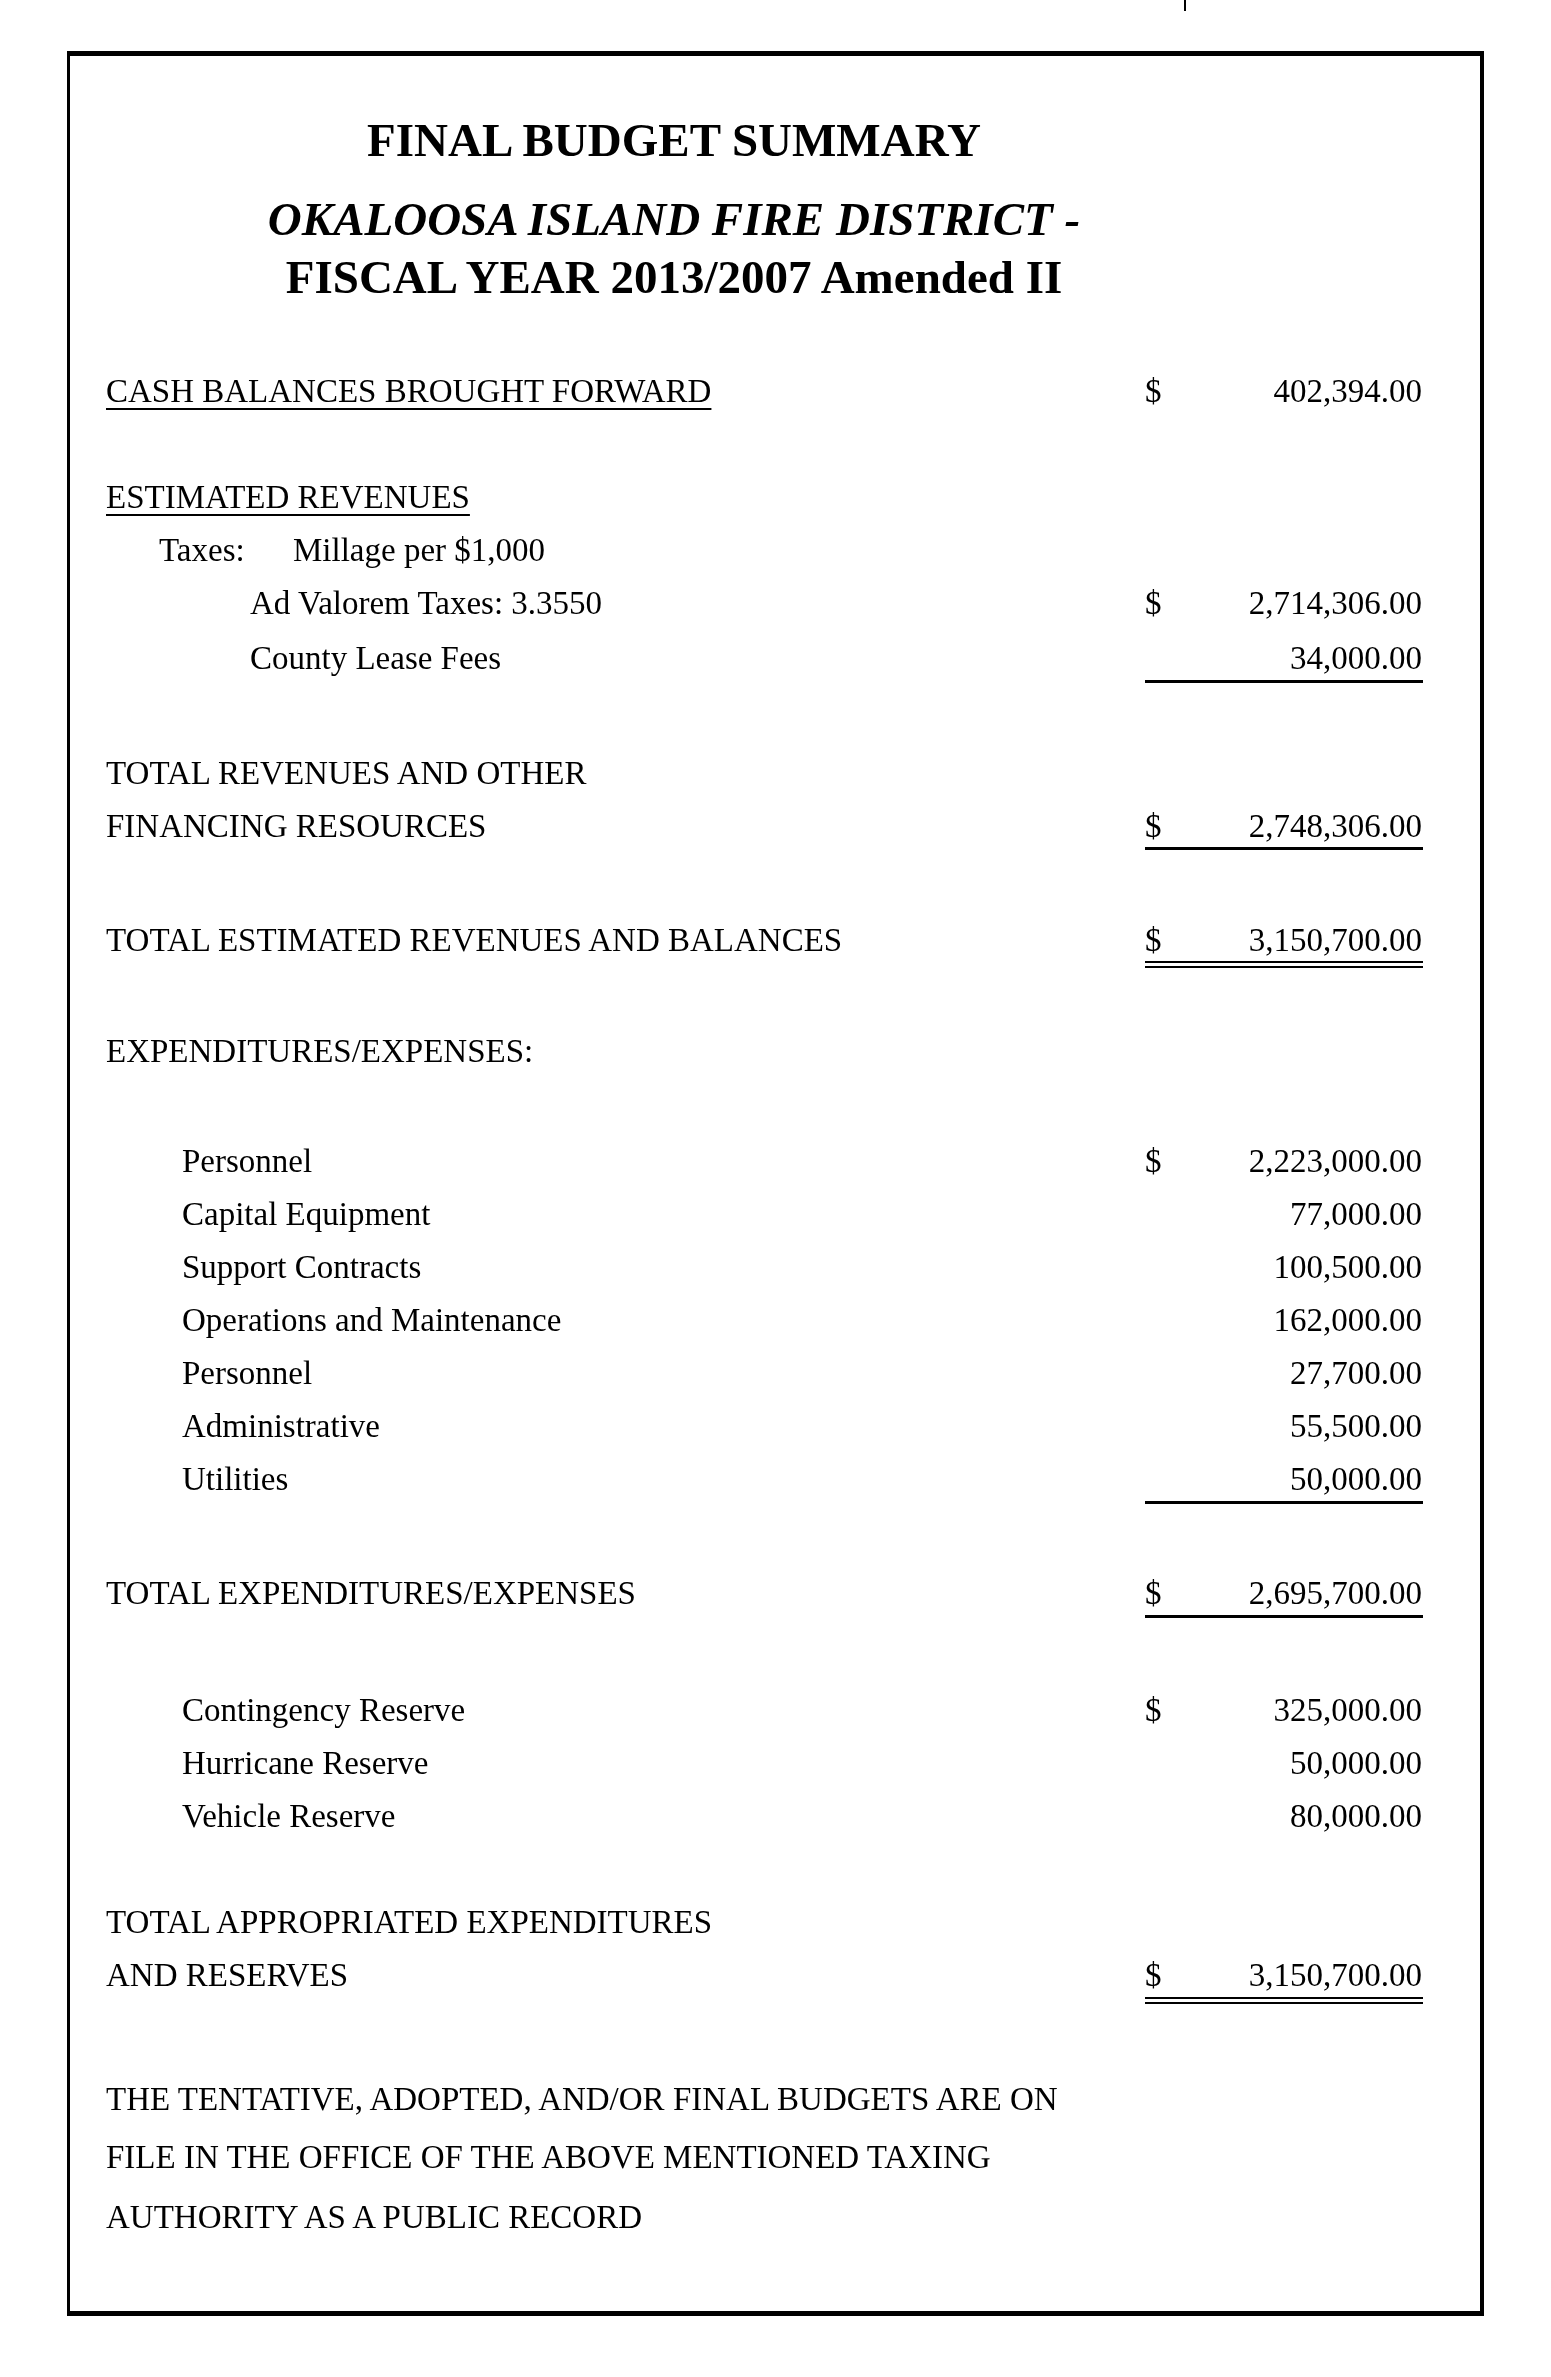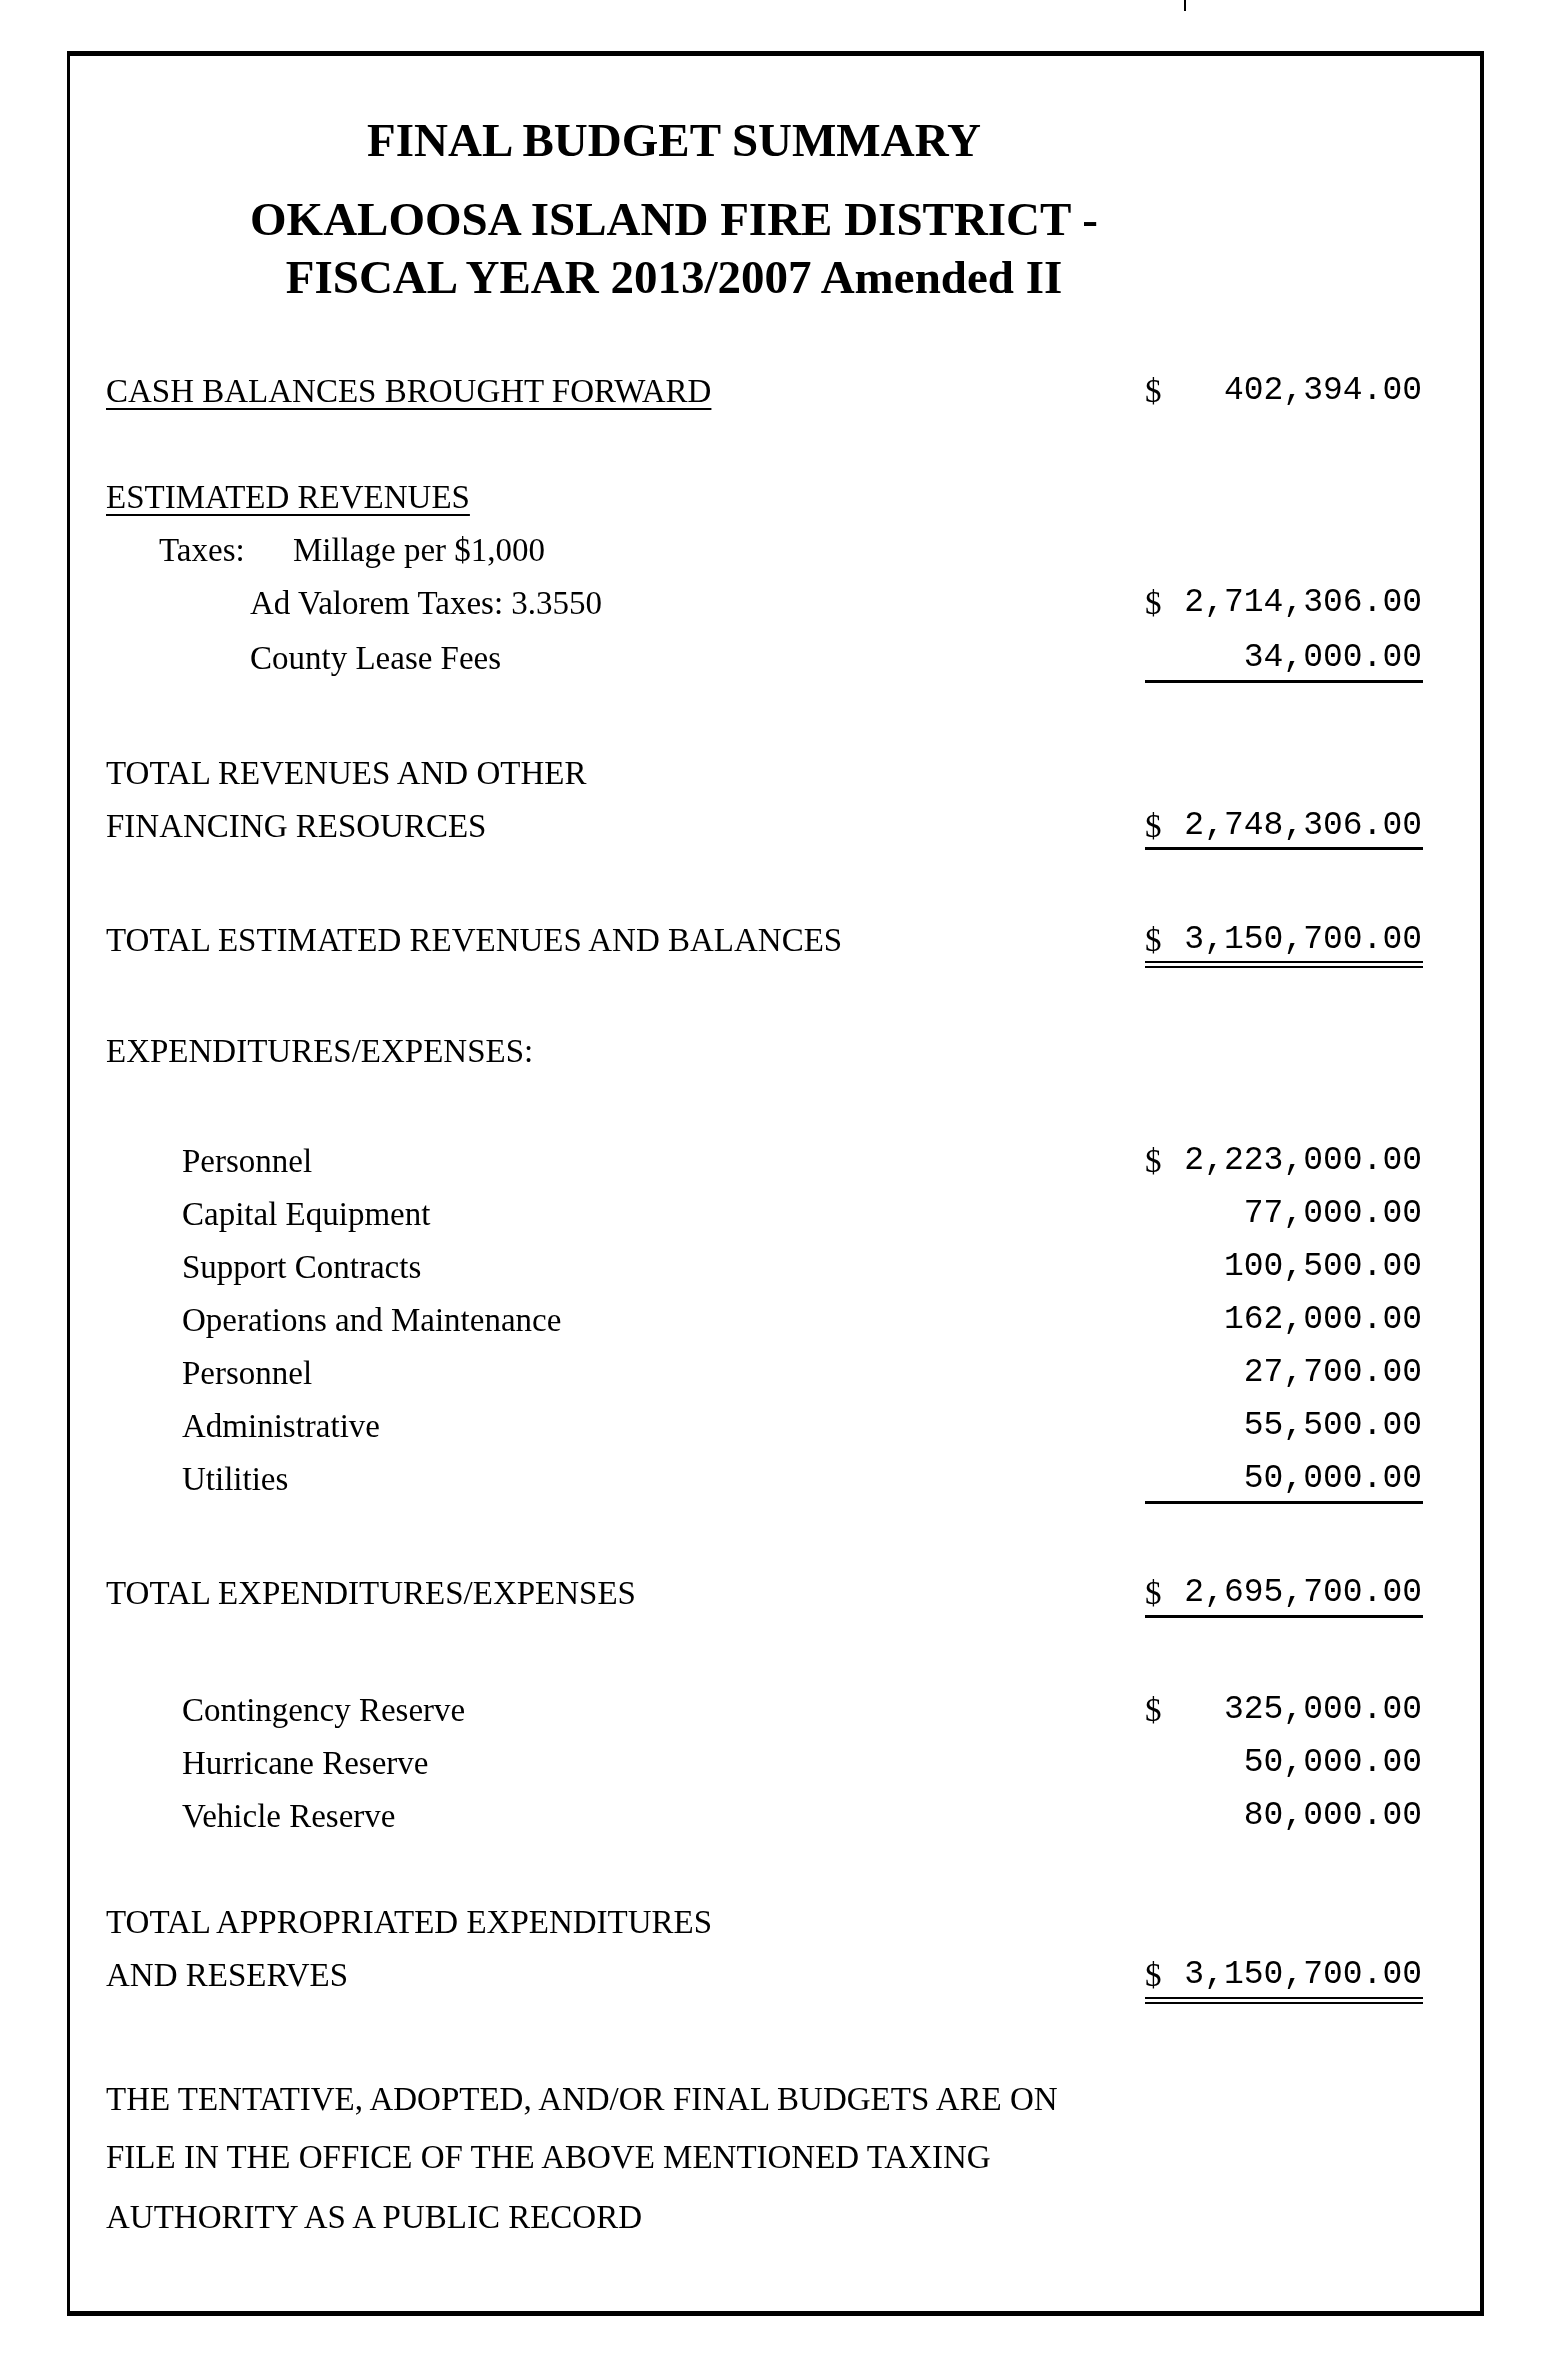--- a/index.html
+++ b/index.html
@@ -4,26 +4,26 @@
 <style>
   html, body { margin: 0; padding: 0; background: #ffffff; }
   body { width: 1552px; height: 2377px; position: relative; overflow: hidden;
          font-family: "Liberation Serif", "DejaVu Serif", serif; color: #000; }
   .tick { position: absolute; left: 1184px; top: 0; width: 1.6px; height: 11.2px; background: #000; }
   .frame { position: absolute; left: 67px; top: 51px; width: 1410px; height: 2255px;
            border-top: 5.6px solid #000; border-bottom: 5.6px solid #000;
            border-left: 3.2px solid #000; border-right: 4px solid #000; }
   .title { position: absolute; left: 0; width: 1348px; text-align: center;
            font-weight: bold; font-size: 47px; line-height: 56px; white-space: nowrap; }
-  .t1 { top: 112px; } .t2 { top: 191px; } .t3 { top: 249px; }
+  .t1 { top: 112px; } .t2 { top: 191px; font-style: italic; } .t3 { top: 249px; }
   .line { position: absolute; font-size: 33px; line-height: 40px; white-space: nowrap; }
   .l0 { left: 106px; } .l1 { left: 159px; } .l2 { left: 250px; } .li { left: 182px; }
   .u { text-decoration: underline; text-decoration-thickness: 2.4px; text-underline-offset: 5.6px; }
   .dollar { position: absolute; left: 1145px; font-size: 33px; line-height: 40px; }
-  .amt { position: absolute; right: 130px; font-size: 33px; line-height: 40px; text-align: right; white-space: nowrap; font-family: Liberation Mono, monospace; }
+  .amt { position: absolute; right: 130px; font-size: 33px; line-height: 40px; text-align: right; white-space: nowrap; }
   .rule { position: absolute; left: 1145px; width: 278px; height: 3.2px; background: #000; }
   .rule2 { position: absolute; left: 1145px; width: 278px; height: 7.2px;
            border-top: 2.4px solid #000; border-bottom: 2.4px solid #000; box-sizing: border-box; }
   .millage { position: absolute; left: 293px; font-size: 33px; line-height: 40px; white-space: nowrap; text-align: center; }
 </style>
 </head>
 <body>
 
 <div class="tick"></div>
 <div class="frame"></div>

